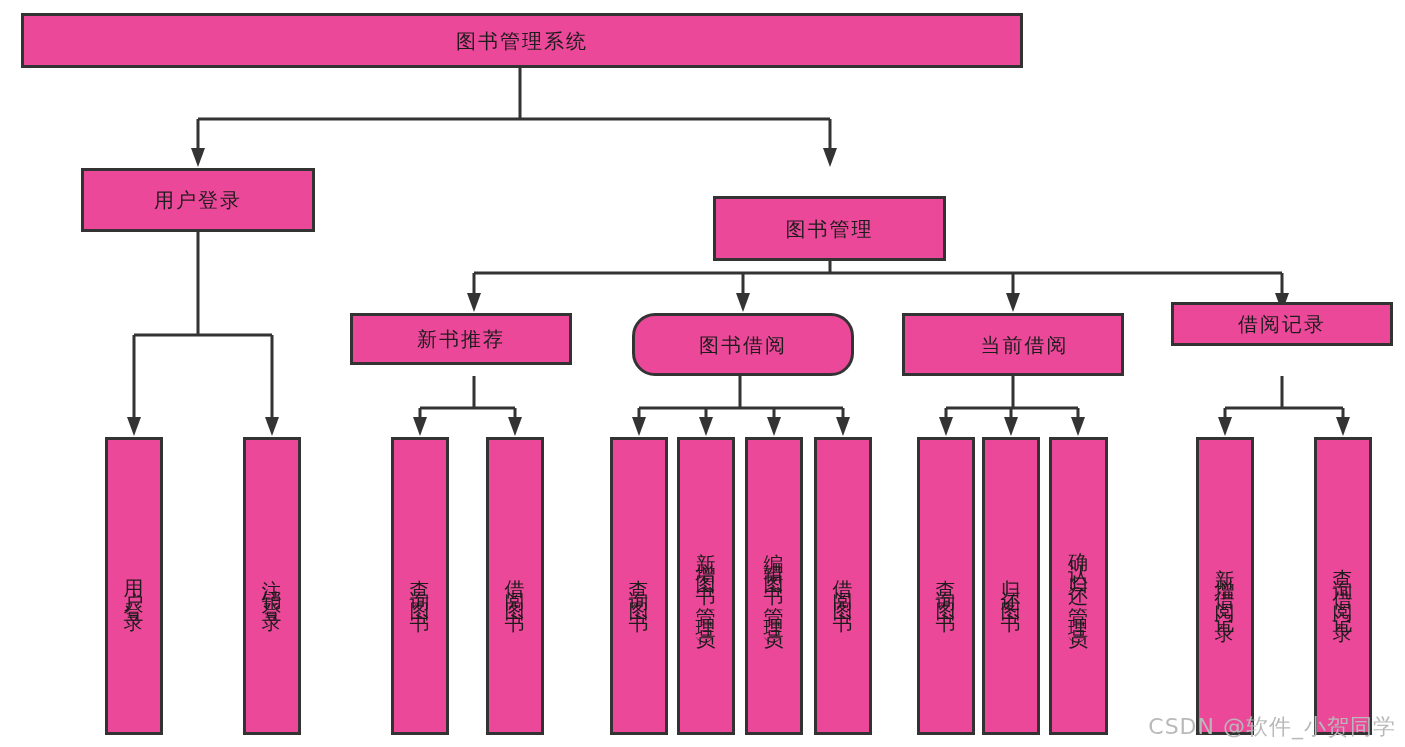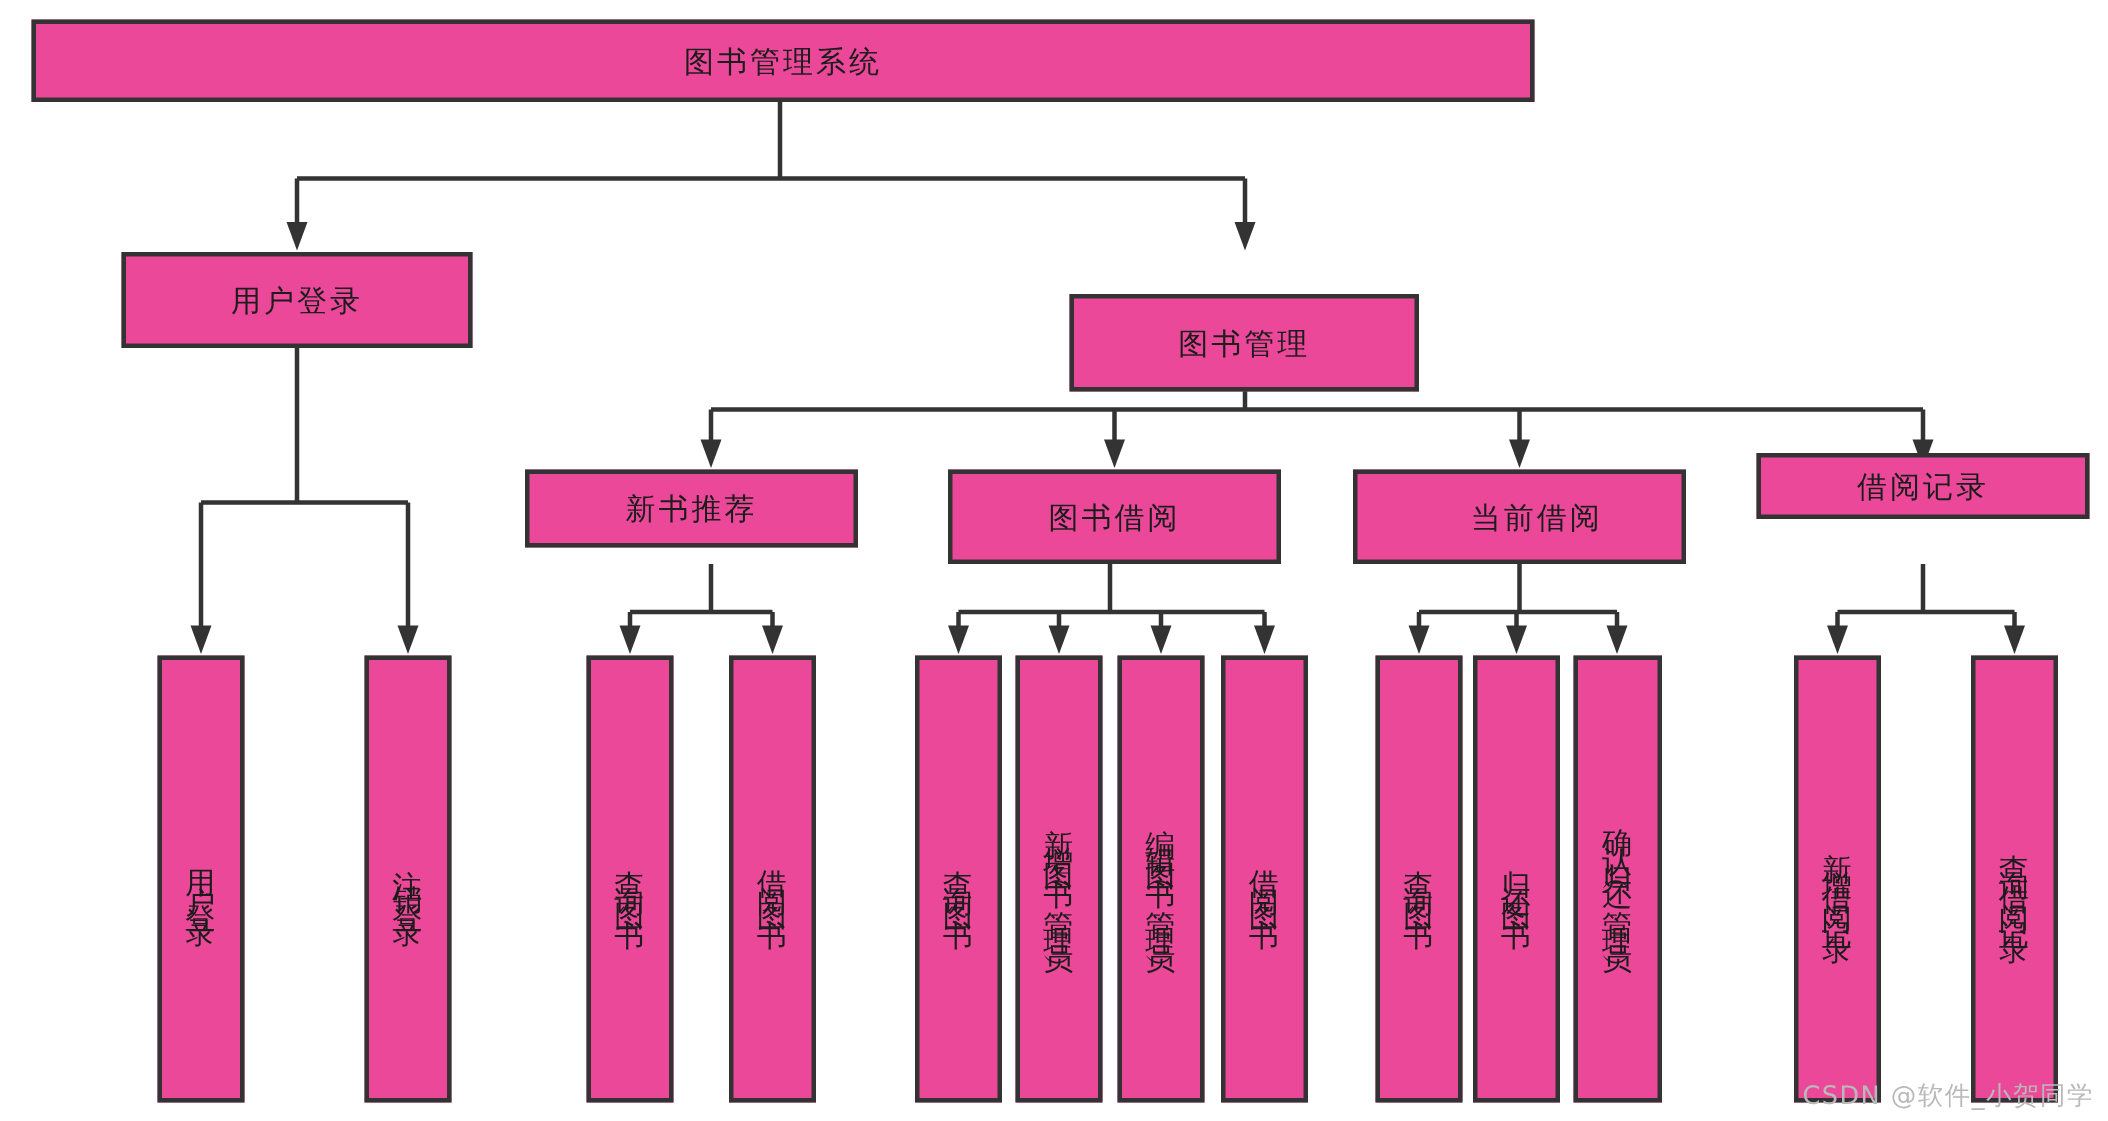--- a/index.html
+++ b/index.html
@@ -43,21 +43,21 @@
     text-orientation: mixed;
     letter-spacing: 11px;
     line-height: 1;
     white-space: normal;
   }
   .watermark {
     position: absolute;
     right: 9px;
     bottom: 5px;
     color: #b9b9b9;
-    font-size: 17px;
+    font-size: 22px;
     letter-spacing: 1px;
     z-index: 5;
     pointer-events: none;
   }
 </style>
 </head>
 <body>
 
 <div class="canvas">
 
@@ -108,21 +108,21 @@
   <div class="node node-h" style="left:81px; top:168px; width:234px; height:64px;">
     <span class="lbl">用户登录</span>
   </div>
   <div class="node node-h" style="left:713px; top:168px; width:233px; height:65px;margin-top:28px;">
     <span class="lbl">图书管理</span>
   </div>
 
   <div class="node node-h" style="left:350px; top:313px; width:222px; height:52px;">
     <span class="lbl">新书推荐</span>
   </div>
-  <div class="node node-h" style="left:632px; top:313px; width:222px; height:63px;">
+  <div class="node node-h" style="left:632px; top:313px; width:222px; height:63px;border-radius:23px;">
     <span class="lbl">图书借阅</span>
   </div>
   <div class="node node-h" style="left:902px; top:313px; width:222px; height:63px;padding-left:23px;">
     <span class="lbl">当前借阅</span>
   </div>
   <div class="node node-h" style="left:1171px; top:302px; width:222px; height:44px;">
     <span class="lbl">借阅记录</span>
   </div>
 
   <div class="node node-v" style="left:105px; top:437px; width:58px; height:298px;">

